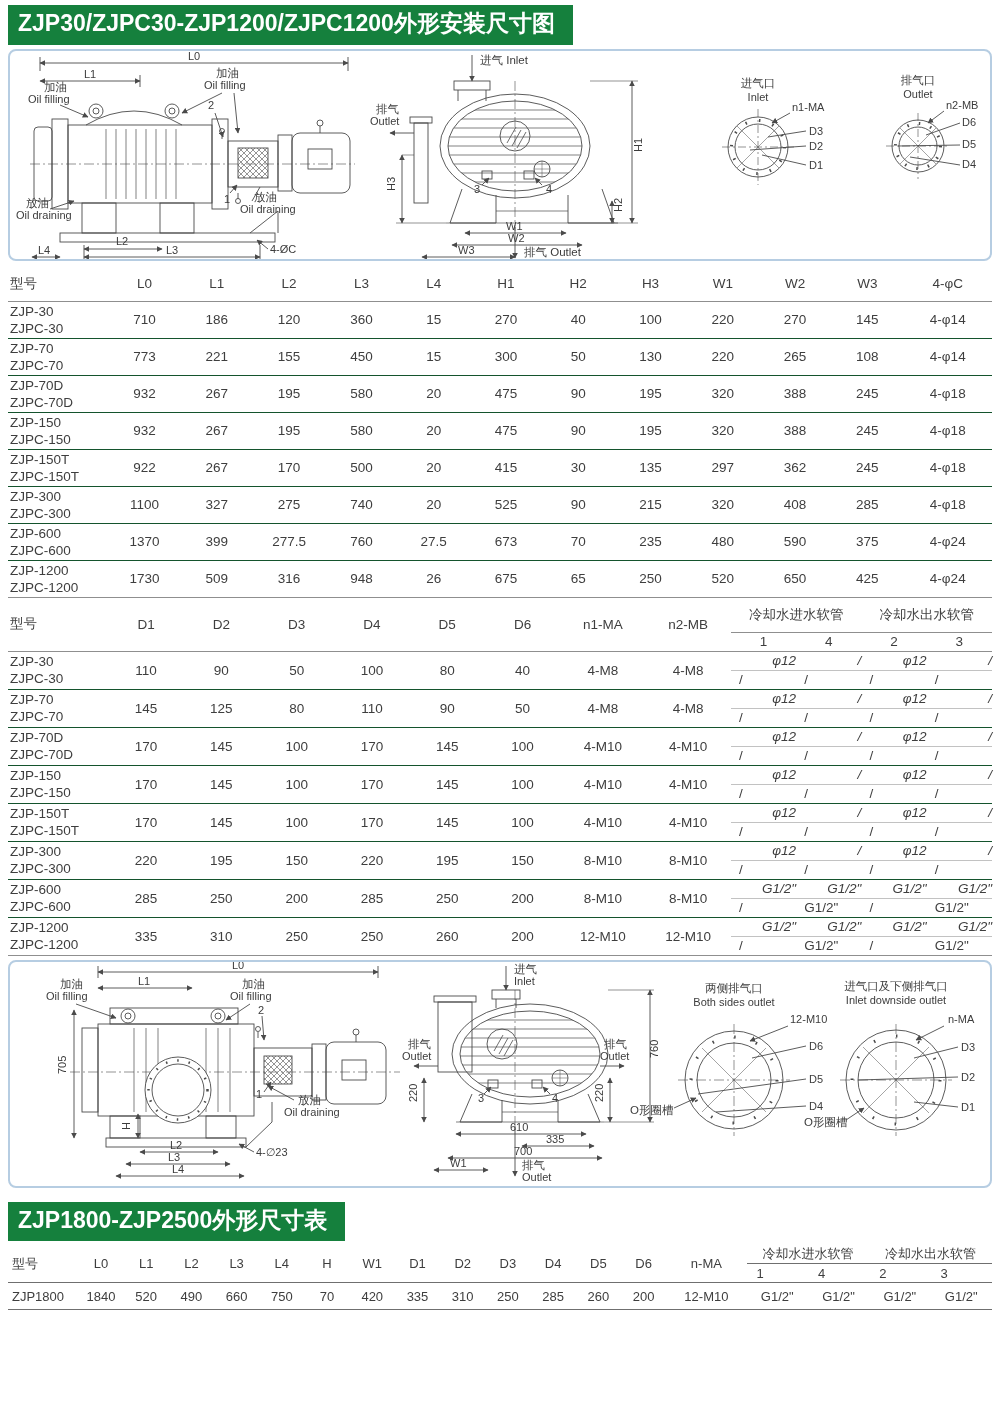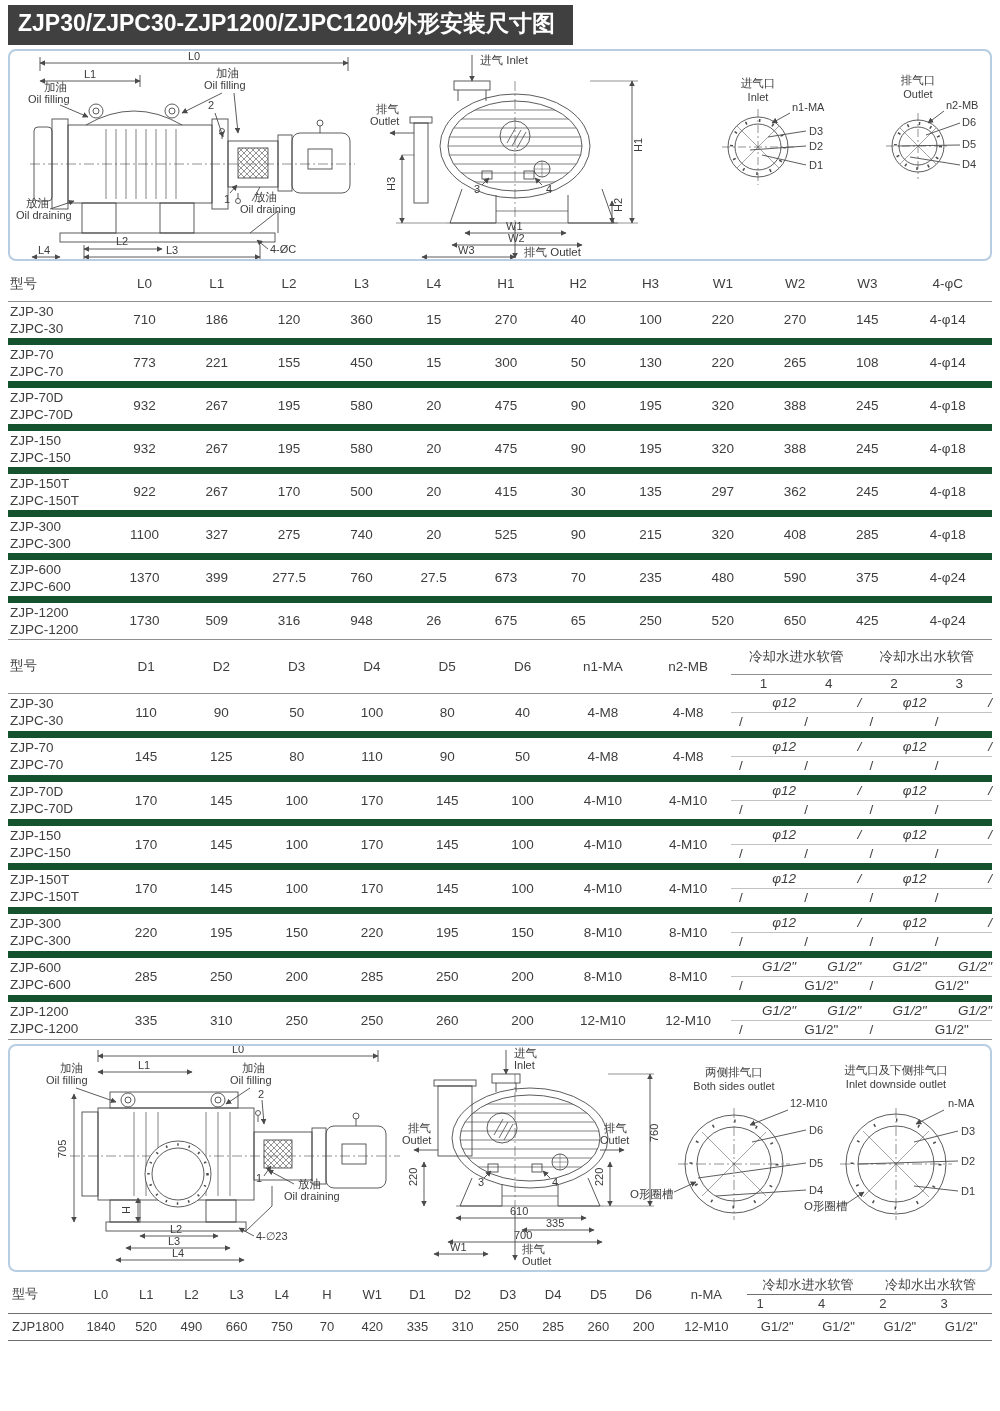--- a/index.html
+++ b/index.html
@@ -1,35 +1,35 @@
 <!DOCTYPE html>
 <html><head>
 <meta charset="utf-8">
 <style>
   html,body{margin:0;padding:0;background:#fff;}
   body{width:1000px;font-family:"Liberation Sans","DejaVu Sans",sans-serif;color:#3e3e3e;}
   .page{width:1000px;position:relative;}
-  .bar{display:inline-block;background:#404040;color:#fff;font-weight:bold;font-size:23px;
+  .bar{display:inline-block;background:#15803d;color:#fff;font-weight:bold;font-size:23px;
        line-height:1.2;padding:5px 18px 7px 10px;margin-left:8px;}
   .bar1{margin-top:5px;}
   .bar2{margin-top:14px;}
   .bar3{margin-top:12px;}
   .bar4{margin-top:14px;}
   .draw-box{margin:4px 8px 0 8px;border:2px solid #b6cde2;border-radius:8px;background:#fff;overflow:hidden;}
   svg{display:block;}
   svg text{font-family:"Liberation Sans","DejaVu Sans",sans-serif;fill:#3c3c3c;font-size:11px;}
   svg .cn{font-size:11.5px;}
   svg .dim{font-size:11px;}
   .tbl-wrap{margin:6px 8px 0 8px;}
   table.dims{border-collapse:collapse;width:984px;table-layout:fixed;font-size:13.5px;color:#3e3e3e;}
   table.dims th{font-weight:normal;font-size:13.5px;}
   table.dims td,table.dims th{padding:0;vertical-align:middle;text-align:center;}
   table.dims .model{text-align:left;padding-left:2px;}
   table.dims thead tr.main th{height:34px;}
-  table.dims tbody tr{border-bottom:7px solid #14532d;}
+  table.dims tbody tr{border-bottom:1px solid #14532d;}
   table.dims thead{border-bottom:1px solid #8f8f8f;}
   table.dims tbody tr:last-child{border-bottom:1.5px solid #8f8f8f;}
   .mline{line-height:17px;}
   td.num{height:36px;}
   .hose{vertical-align:top;}
   .hose .ht{height:18px;line-height:18px;border-bottom:1px solid #c2c2c2;text-align:right;padding-left:8px;font-style:italic;}
   .hose .hb{height:18px;line-height:18px;text-align:left;padding-left:8px;}
   th.grp{border-bottom:1px solid #8f8f8f;height:20px;}
   th.sub{text-align:left;padding-left:8px;height:18px;}
   table.small{border-collapse:collapse;width:984px;table-layout:fixed;font-size:13px;color:#3e3e3e;margin:4px 8px 0 8px;}
@@ -837,20 +837,21 @@
         <text x="938" y="61">n-MA</text>
         <text x="951" y="89">D3</text>
         <text x="951" y="119">D2</text>
         <text x="951" y="149">D1</text>
         <text class="cn" x="794" y="164">O形圈槽</text>
       </g>
     </svg>
   </div>
 
   
+  <div class="bar bar4">ZJP1800-ZJP2500外形尺寸表</div>
 
   <table class="small">
     <colgroup>
       <col style="width:70px">
         <col span="13" style="width:45px">
         <col style="width:80px">
         <col span="4" style="width:61px">
     </colgroup>
     <thead id="t2-head">
         <tr>

